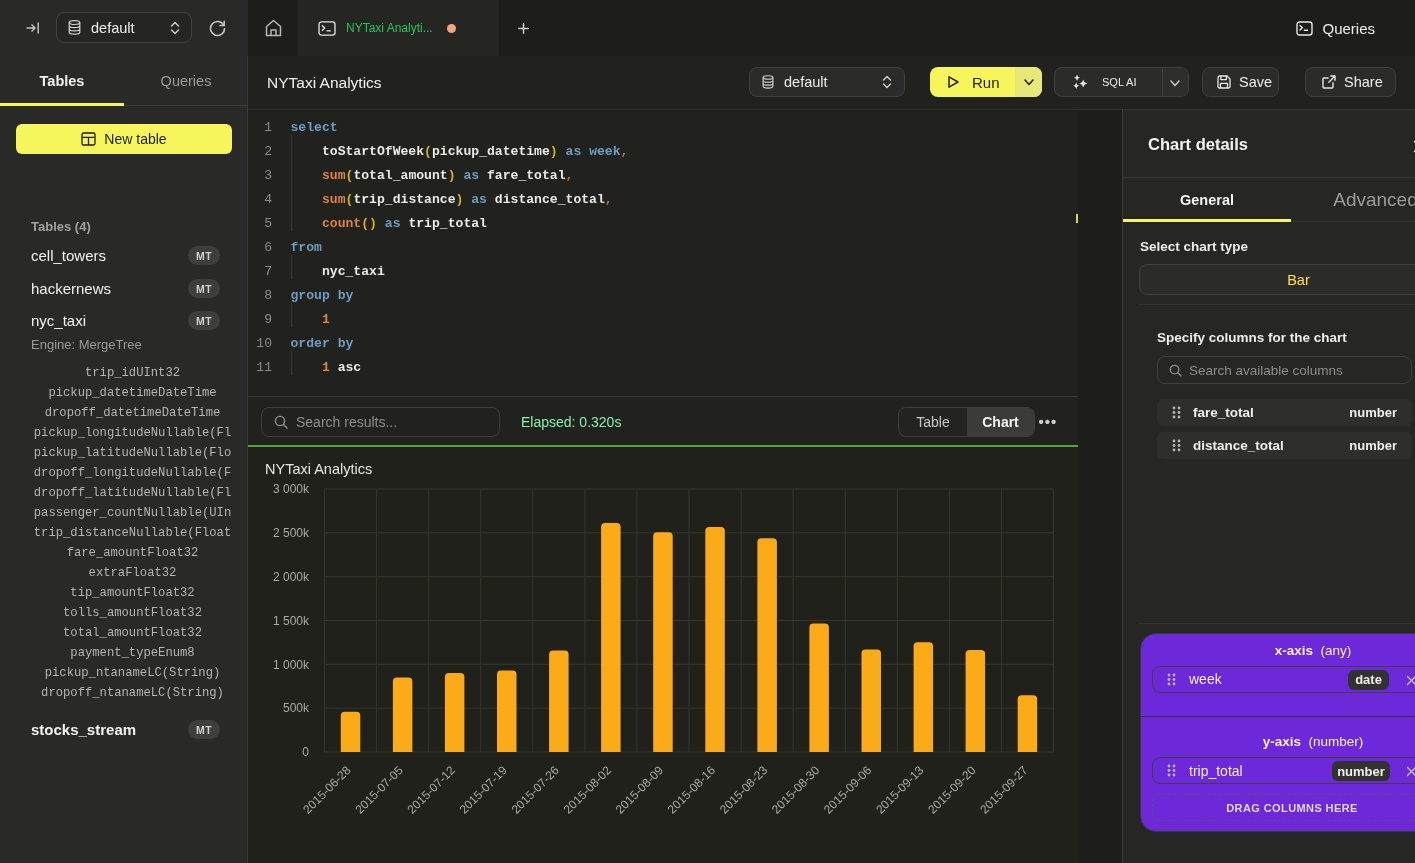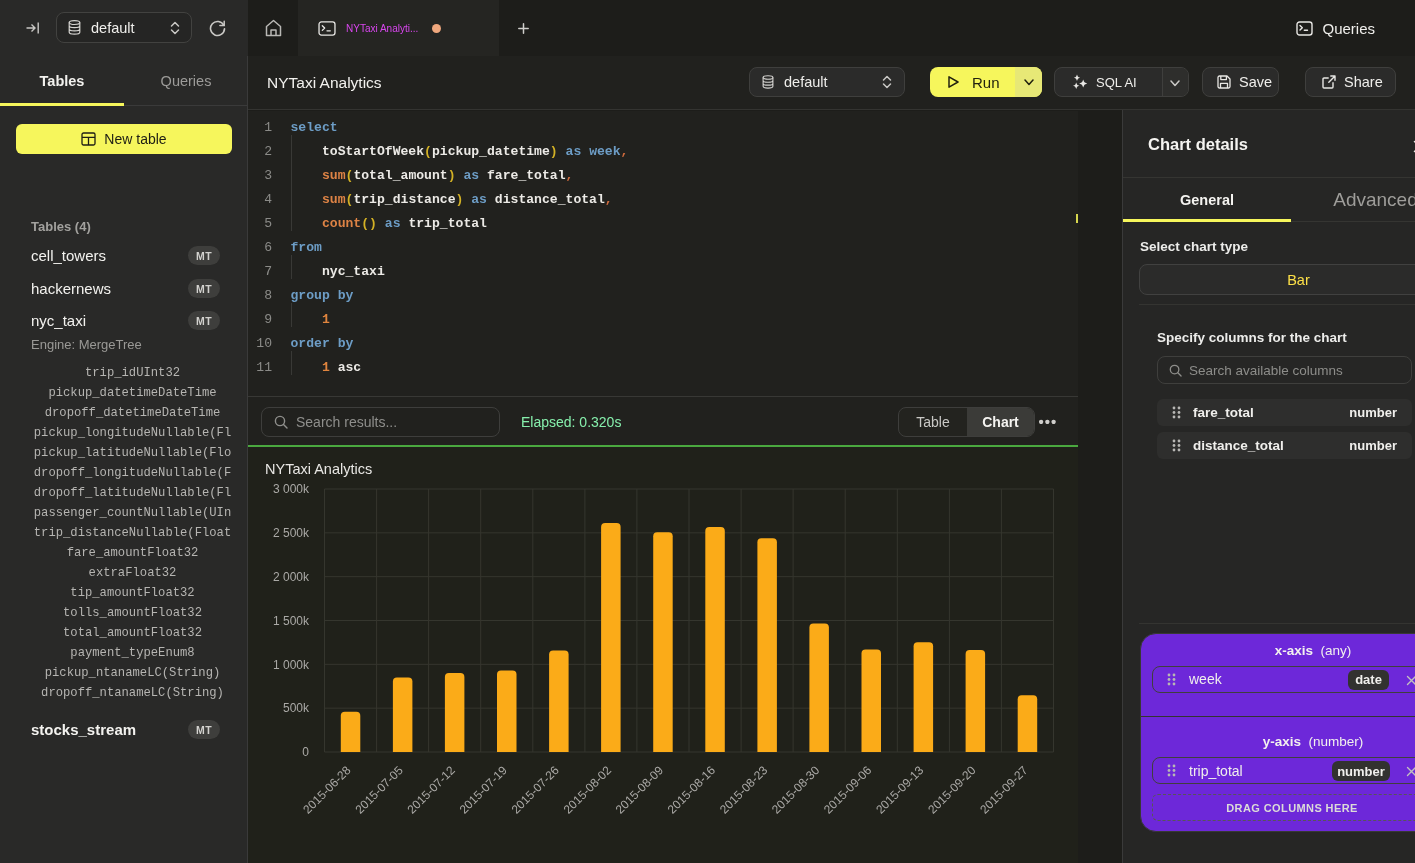--- a/index.html
+++ b/index.html
@@ -9,21 +9,21 @@
 .abs { position:absolute; }
 svg { display:block; }
 
 
 #topbar { left:0; top:0; width:1415px; height:56px; background:#1d1d1a; }
 #tb-left { left:0; top:0; width:248px; height:56px; background:#292928; }
 .sel { border:1px solid #424240; border-radius:8px; background:#252524; display:flex; align-items:center; }
 #db-sel { left:56px; top:12px; width:136px; height:31px; }
 #tab-home { left:248px; top:0; width:50px; height:56px; display:flex; align-items:center; justify-content:center; }
 #tab-act { left:298px; top:0; width:201px; height:56px; background:#252522; display:flex; align-items:center; }
-#tab-act .ttxt { color:#d946ef; font-size:10px; margin-left:10px; }
+#tab-act .ttxt { color:#22c55e; font-size:12px; margin-left:10px; }
 #tab-act .dot { width:9px; height:9px; border-radius:50%; background:#efa77d; margin-left:14px; }
 #tab-plus { left:499px; top:0; width:48px; height:56px; display:flex; align-items:center; justify-content:center; }
 #queries-lbl { right:40px; top:0; height:56px; display:flex; align-items:center; gap:9px; color:#f0efec; font-size:15px; }
 
 
 #sidebar { left:0; top:56px; width:248px; height:807px; background:#292928; border-right:1px solid #3a3a3a; }
 #sb-tabs { left:0; top:0; width:248px; height:50px; border-bottom:1px solid #3a3a3a; }
 #sb-tabs .t1 { position:absolute; left:0; top:0; width:124px; height:50px; display:flex; align-items:center; justify-content:center; color:#f2f1ee; font-size:14.5px; font-weight:600; }
 #sb-tabs .t2 { position:absolute; left:124px; top:0; width:124px; height:50px; display:flex; align-items:center; justify-content:center; color:#9c9b99; font-size:14.5px; }
 #sb-tabs .yline { position:absolute; left:0; top:47px; width:124px; height:3px; background:#f6f65c; }
@@ -217,21 +217,21 @@
           <path d="M1 1 L5 5.5 L9 1"></path>
         </svg>
     </div>
   </div>
   <div class="abs btn" style="left:1054px;width:135px;overflow:hidden">
     <svg style="margin:0 0 0 17px" width="16" height="16" viewBox="0 0 16 16" fill="#e8e7e4">
         <path d="M5 0.6 Q5.7 2.5 6 2.8 Q6.3 3.1 8.2 3.8 Q6.3 4.5 6 4.8 Q5.7 5.1 5 7 Q4.3 5.1 4 4.8 Q3.7 4.5 1.8 3.8 Q3.7 3.1 4 2.8 Q4.3 2.5 5 0.6 Z"></path>
         <path d="M4.2 8.6 Q4.9 10.5 5.2 10.8 Q5.5 11.1 7.4 11.8 Q5.5 12.5 5.2 12.8 Q4.9 13.1 4.2 15 Q3.5 13.1 3.2 12.8 Q2.9 12.5 1 11.8 Q2.9 11.1 3.2 10.8 Q3.5 10.5 4.2 8.6 Z"></path>
         <path d="M11.2 5.4 Q12.1 7.8 12.5 8.2 Q12.9 8.6 15.3 9.5 Q12.9 10.4 12.5 10.8 Q12.1 11.2 11.2 13.6 Q10.3 11.2 9.9 10.8 Q9.5 10.4 7.1 9.5 Q9.5 8.6 9.9 8.2 Q10.3 7.8 11.2 5.4 Z"></path>
       </svg>
-    <span style="margin-left:8px;font-size:13px">SQL AI</span>
+    <span style="margin-left:14px;font-size:11px">SQL AI</span>
     <div style="position:absolute;right:0;top:0;width:26.5px;height:30px;background:#2e2e2c;border-left:1px solid #3f3f3d;display:flex;align-items:center;justify-content:center">
     <svg width="10" height="7" viewBox="0 0 10 7" fill="none" stroke="#c9c8c5" stroke-width="1.5" stroke-linecap="round" stroke-linejoin="round">
           <path d="M1 1 L5 5.5 L9 1"></path>
         </svg>
     </div>
   </div>
   <div class="abs btn" style="left:1202px;width:77px">
     <svg style="margin:0 8px 0 14px" width="14" height="14" viewBox="0 0 14 14" fill="none" stroke="#e8e7e4" stroke-width="1.3" stroke-linejoin="round">
         <path d="M1 2.5 C1 1.7 1.7 1 2.5 1 H10 L13 4 V11.5 C13 12.3 12.3 13 11.5 13 H2.5 C1.7 13 1 12.3 1 11.5 Z"></path>
         <path d="M3.8 1 V4.6 H9.4 V1"></path>

